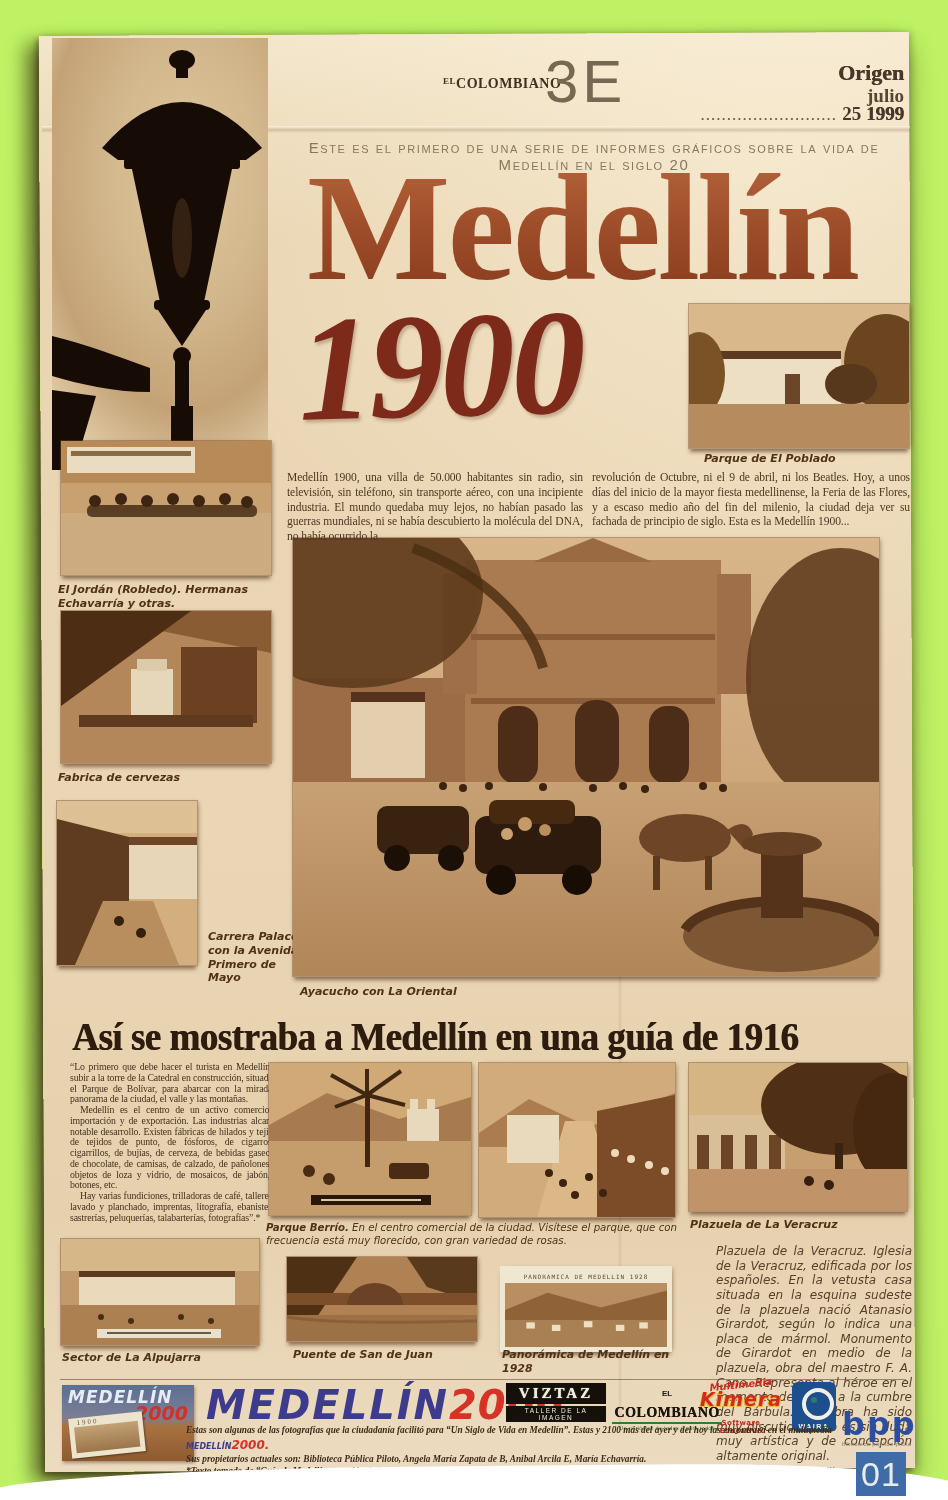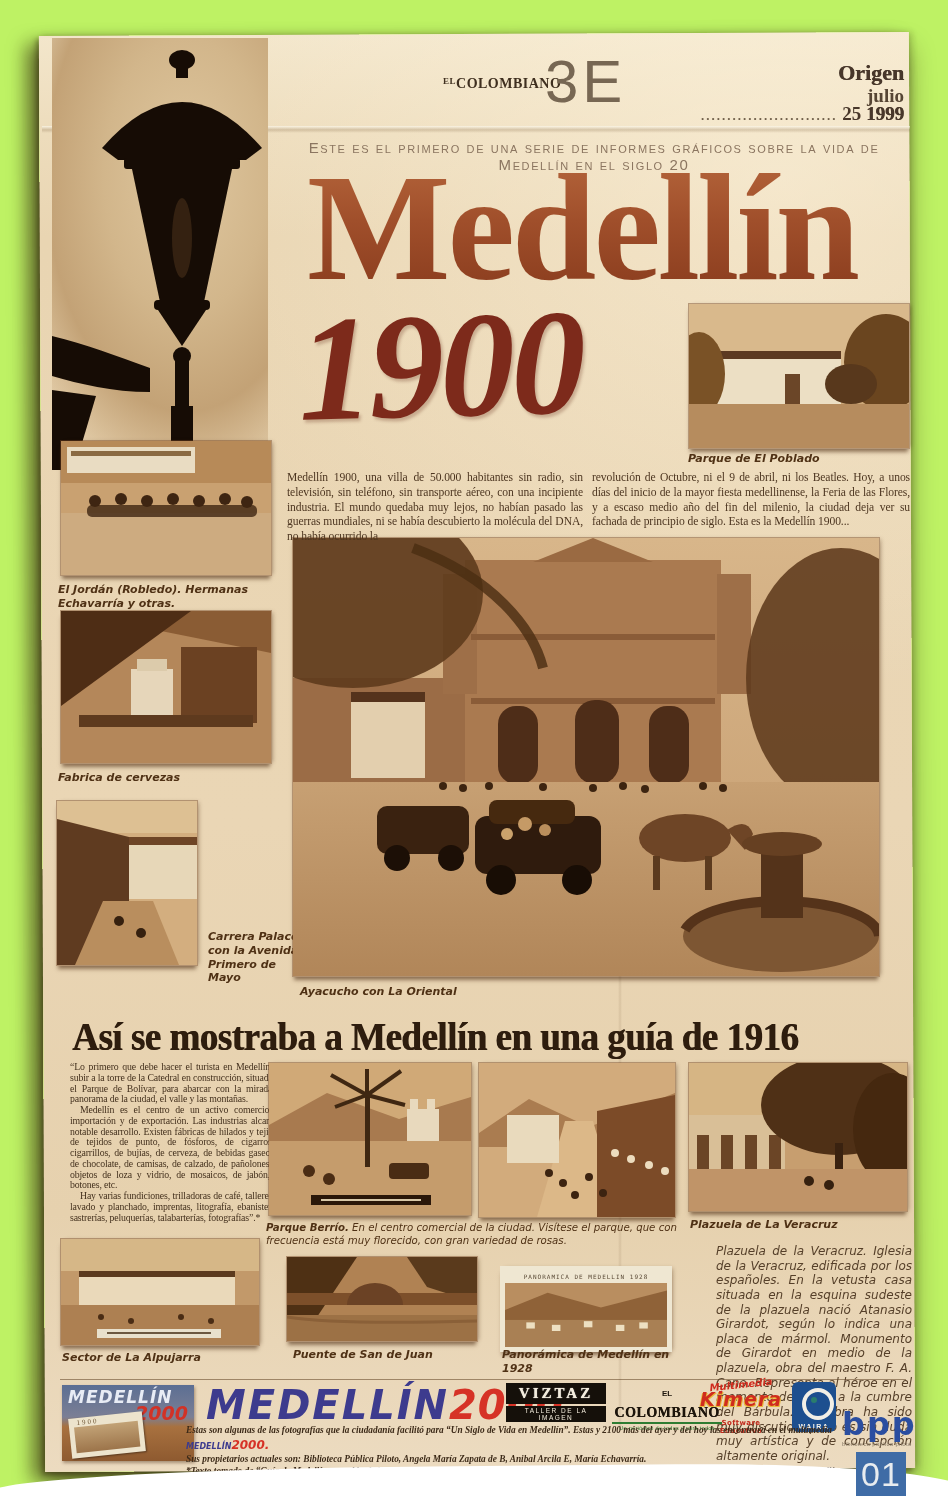--- a/index.html
+++ b/index.html
@@ -66,21 +66,21 @@
   .ph-alpujarra{left:60px;top:1238px;width:198px;height:106px;}
   .ph-puente{left:286px;top:1256px;width:190px;height:84px;}
   .ph-panoramica{left:500px;top:1266px;width:162px;height:76px;background:#efe7d2;border:5px solid #efe7d2;}
   .pan-label{position:absolute;left:0;top:0;width:100%;height:12px;background:#efe7d2;
     font-size:6px;color:#5a4a36;text-align:center;letter-spacing:1px;line-height:12px;font-family:"DejaVu Sans Mono",monospace;}
   .pan-img{position:absolute;left:0;top:12px;right:0;bottom:0;}
 
   
   .cap{position:absolute;font-family:"DejaVu Sans",sans-serif;font-weight:bold;font-style:italic;
     font-size:11px;color:#4f3115;line-height:1.25;}
-  .cap-poblado{left:688px;top:452px;width:230px;}
+  .cap-poblado{left:704px;top:452px;width:230px;}
   .cap-jordan{left:58px;top:583px;width:250px;}
   .cap-cerveza{left:58px;top:771px;width:220px;}
   .cap-palace{left:208px;top:930px;width:92px;}
   .cap-ayacucho{left:300px;top:985px;width:300px;}
   .cap-berrio{left:266px;top:1222px;width:424px;font-size:10.2px;}
   .cap-berrio .rest{font-weight:normal;}
   .cap-veracruz{left:690px;top:1218px;width:220px;}
   .cap-alpujarra{left:62px;top:1351px;width:200px;}
   .cap-puente{left:293px;top:1348px;width:200px;}
   .cap-panoramica{left:502px;top:1348px;width:200px;}

